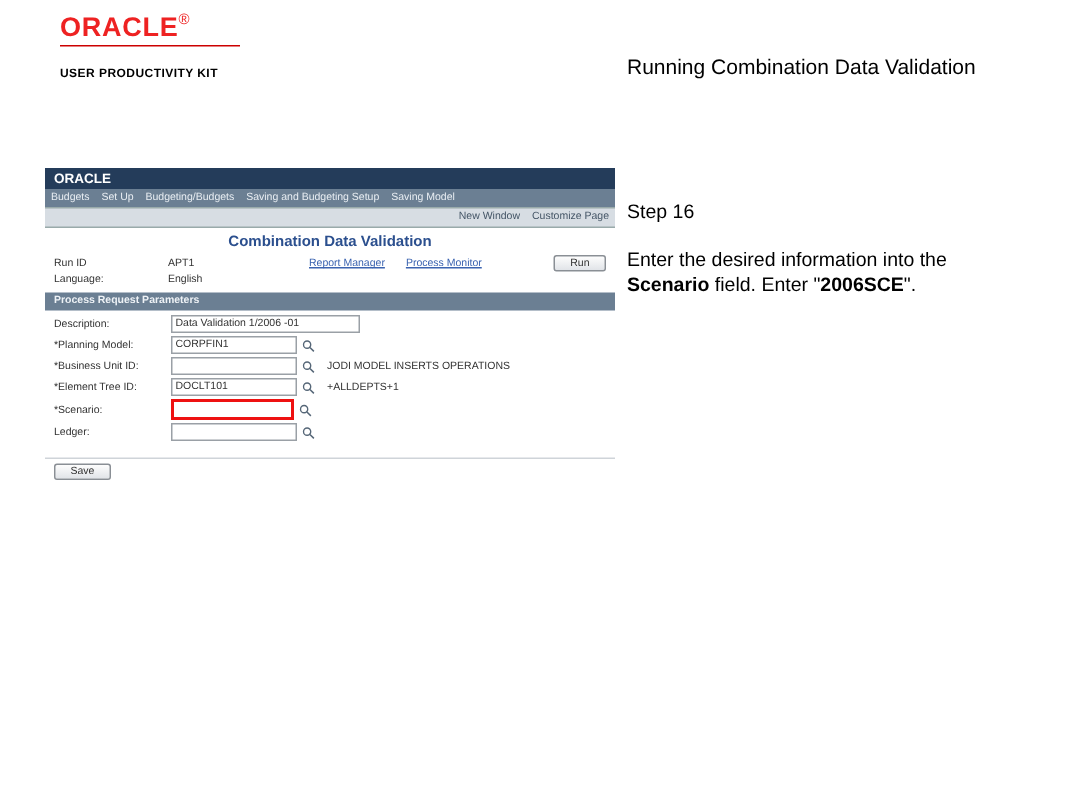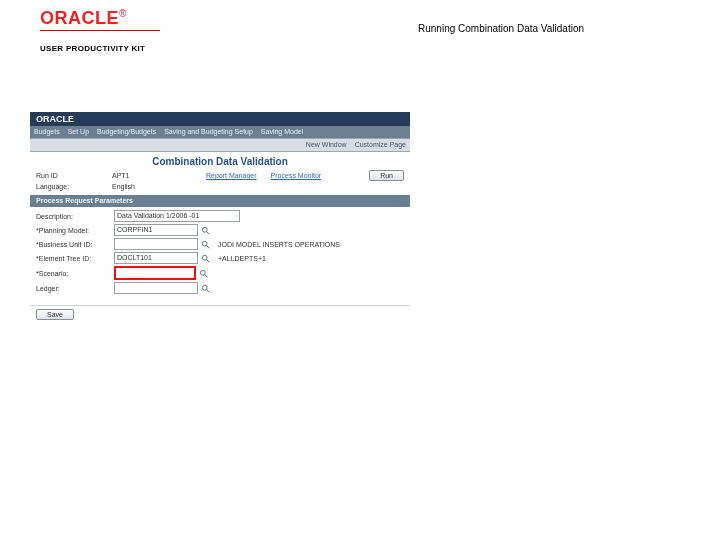--- a/index.html
+++ b/index.html
@@ -3,21 +3,21 @@
 <meta charset="utf-8">
 <style>
   html,body{margin:0;padding:0;width:720px;height:540px;background:#fff;font-family:Arial,Helvetica,sans-serif;color:#000;}
   .page{position:relative;width:720px;height:540px;}
   
   .hdr{position:absolute;left:40px;top:8px;}
   .oracle-mark{font-family:Arial,sans-serif;font-weight:bold;font-size:18px;color:#e22;letter-spacing:0.5px;}
   .oracle-dot{color:#e22;font-size:10px;vertical-align:top;}
   .hdr-rule{position:absolute;left:40px;top:30px;width:120px;height:1px;background:#c00;}
   .upk{position:absolute;left:40px;top:44px;font-size:8px;font-weight:bold;letter-spacing:0.3px;}
-  .doc-title{position:absolute;left:418px;top:23px;font-size:10px;}
+  .doc-title{position:absolute;left:418px;top:36px;font-size:14px;}
   
   .app{position:absolute;left:30px;top:112px;width:380px;border:0px solid #999;font-size:7px;color:#333;}
   .app-top{height:14px;background:#243c5a;}
   .app-oracle{color:#fff;font-size:9px;font-weight:bold;padding:2px 6px;display:inline-block;}
   .app-tabs{height:12px;background:#6b7f93;color:#e9eef3;padding:0 4px;line-height:12px;}
   .app-tabs span{margin-right:6px;}
   .app-subbar{height:12px;background:#d7dde3;border-top:1px solid #9aa;border-bottom:1px solid #9aa;line-height:12px;padding:0 4px;color:#456;}
   .app-subbar .right{float:right;}
   .app-subbar .right span{margin-left:6px;}
   .page-title{color:#2b4f8e;font-weight:bold;font-size:10px;padding:4px 6px 2px 6px;text-align:center;}
@@ -44,20 +44,26 @@
 <body>
 <div class="page">
 
 <div class="hdr">
   <span class="oracle-mark">ORACLE</span><span class="oracle-dot">®</span>
 </div>
 <div class="hdr-rule"></div>
 <div class="upk">USER PRODUCTIVITY KIT</div>
 <div class="doc-title">Running Combination Data Validation</div>
 
+<div class="instr">
+  <div class="step">Step 16</div>
+  <div>
+    <span>Enter the desired information into the </span><span class="bold">Scenario</span><span> field. Enter "</span><span class="bold">2006SCE</span><span>".</span>
+  </div>
+</div>
 
 <div class="app">
   <div class="app-top">
     <span class="app-oracle">ORACLE</span>
   </div>
   <div class="app-tabs">
     <span>Budgets</span>
     <span>Set Up</span>
     <span>Budgeting/Budgets</span>
     <span>Saving and Budgeting Setup</span>

